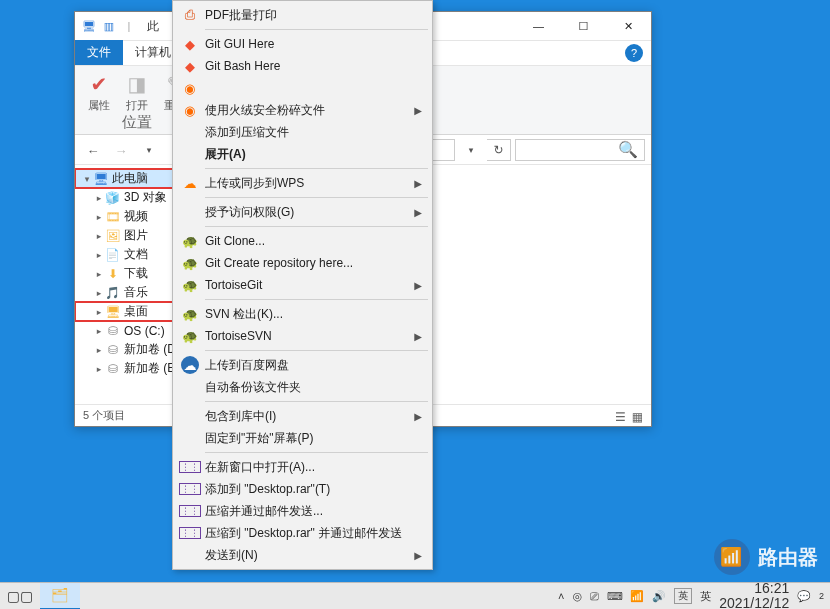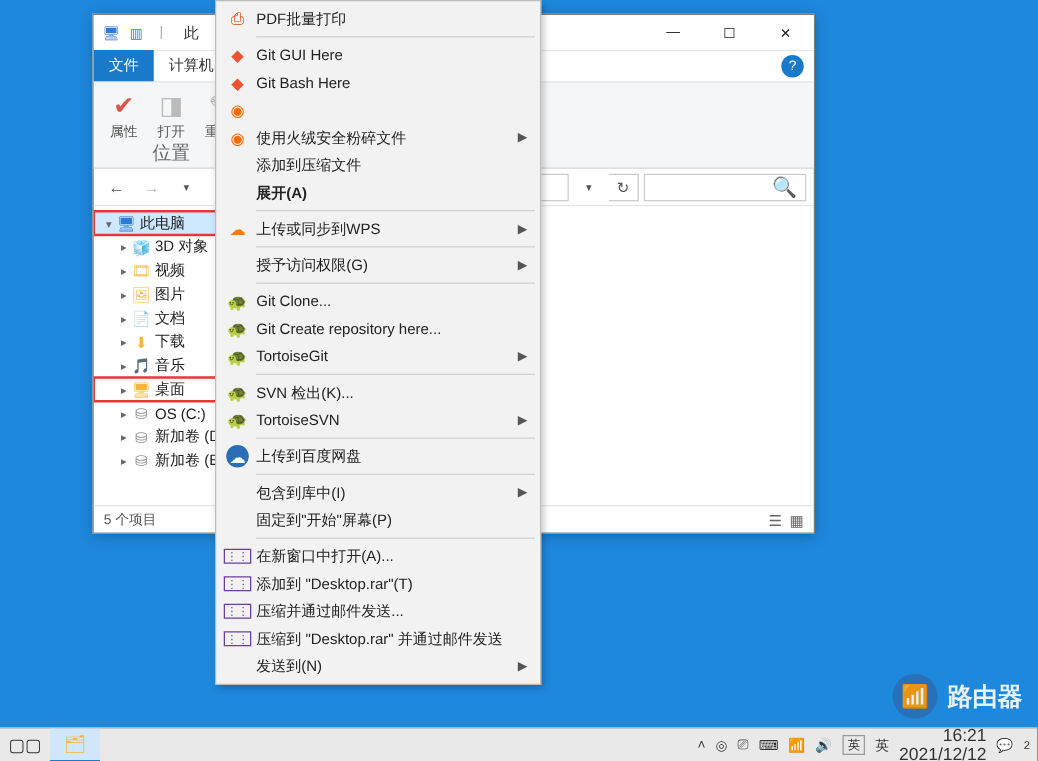--- a/index.html
+++ b/index.html
@@ -296,20 +296,23 @@
     <div class="mi">
       <span class="mico ico-tort">🐢</span>
       <span>TortoiseSVN</span>
       <span class="arrow">▶</span>
     </div>
     <div class="sep"></div>
     <div class="mi">
       <span class="mico ico-baidu">☁</span>
       <span>上传到百度网盘</span>
     </div>
+    <div class="mi">
+      <span>自动备份该文件夹</span>
+    </div>
     <div class="sep"></div>
     <div class="mi">
       <span>包含到库中(I)</span>
       <span class="arrow">▶</span>
     </div>
     <div class="mi">
       <span>固定到"开始"屏幕(P)</span>
     </div>
     <div class="sep"></div>
     <div class="mi">

